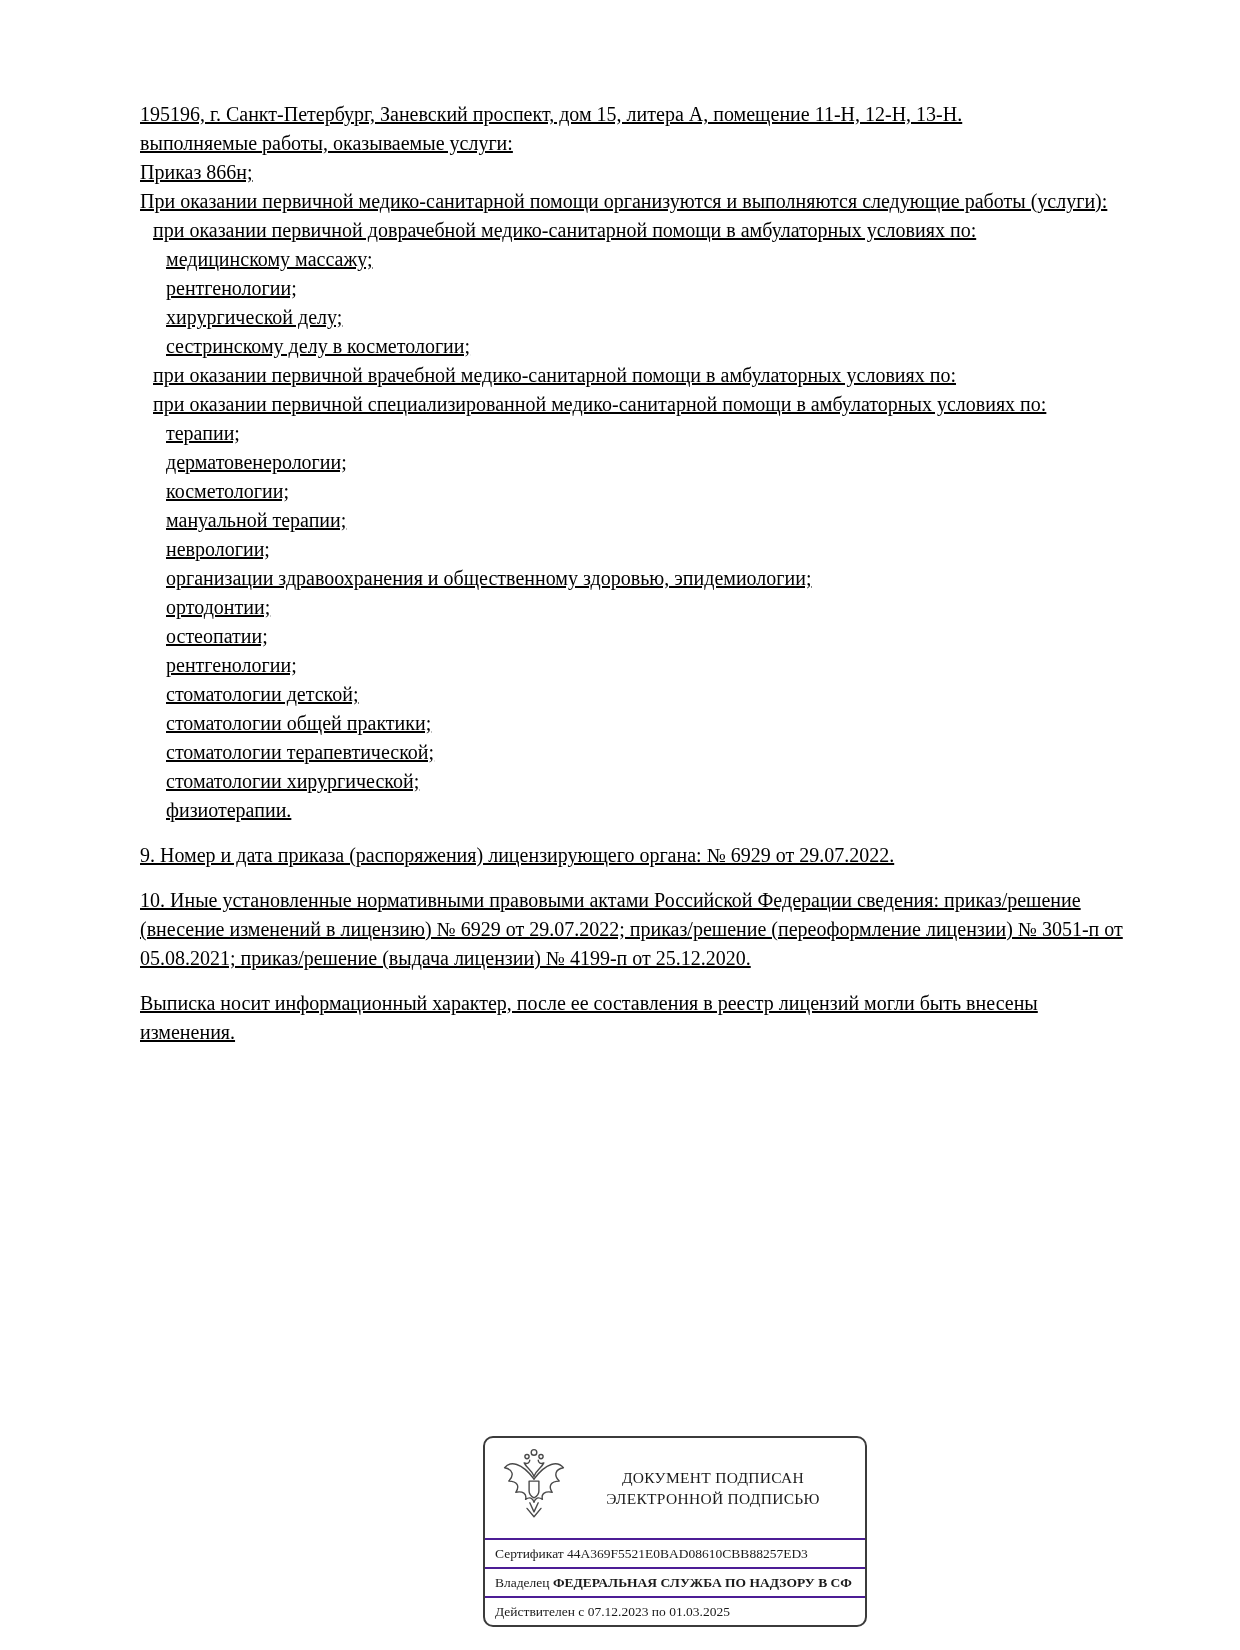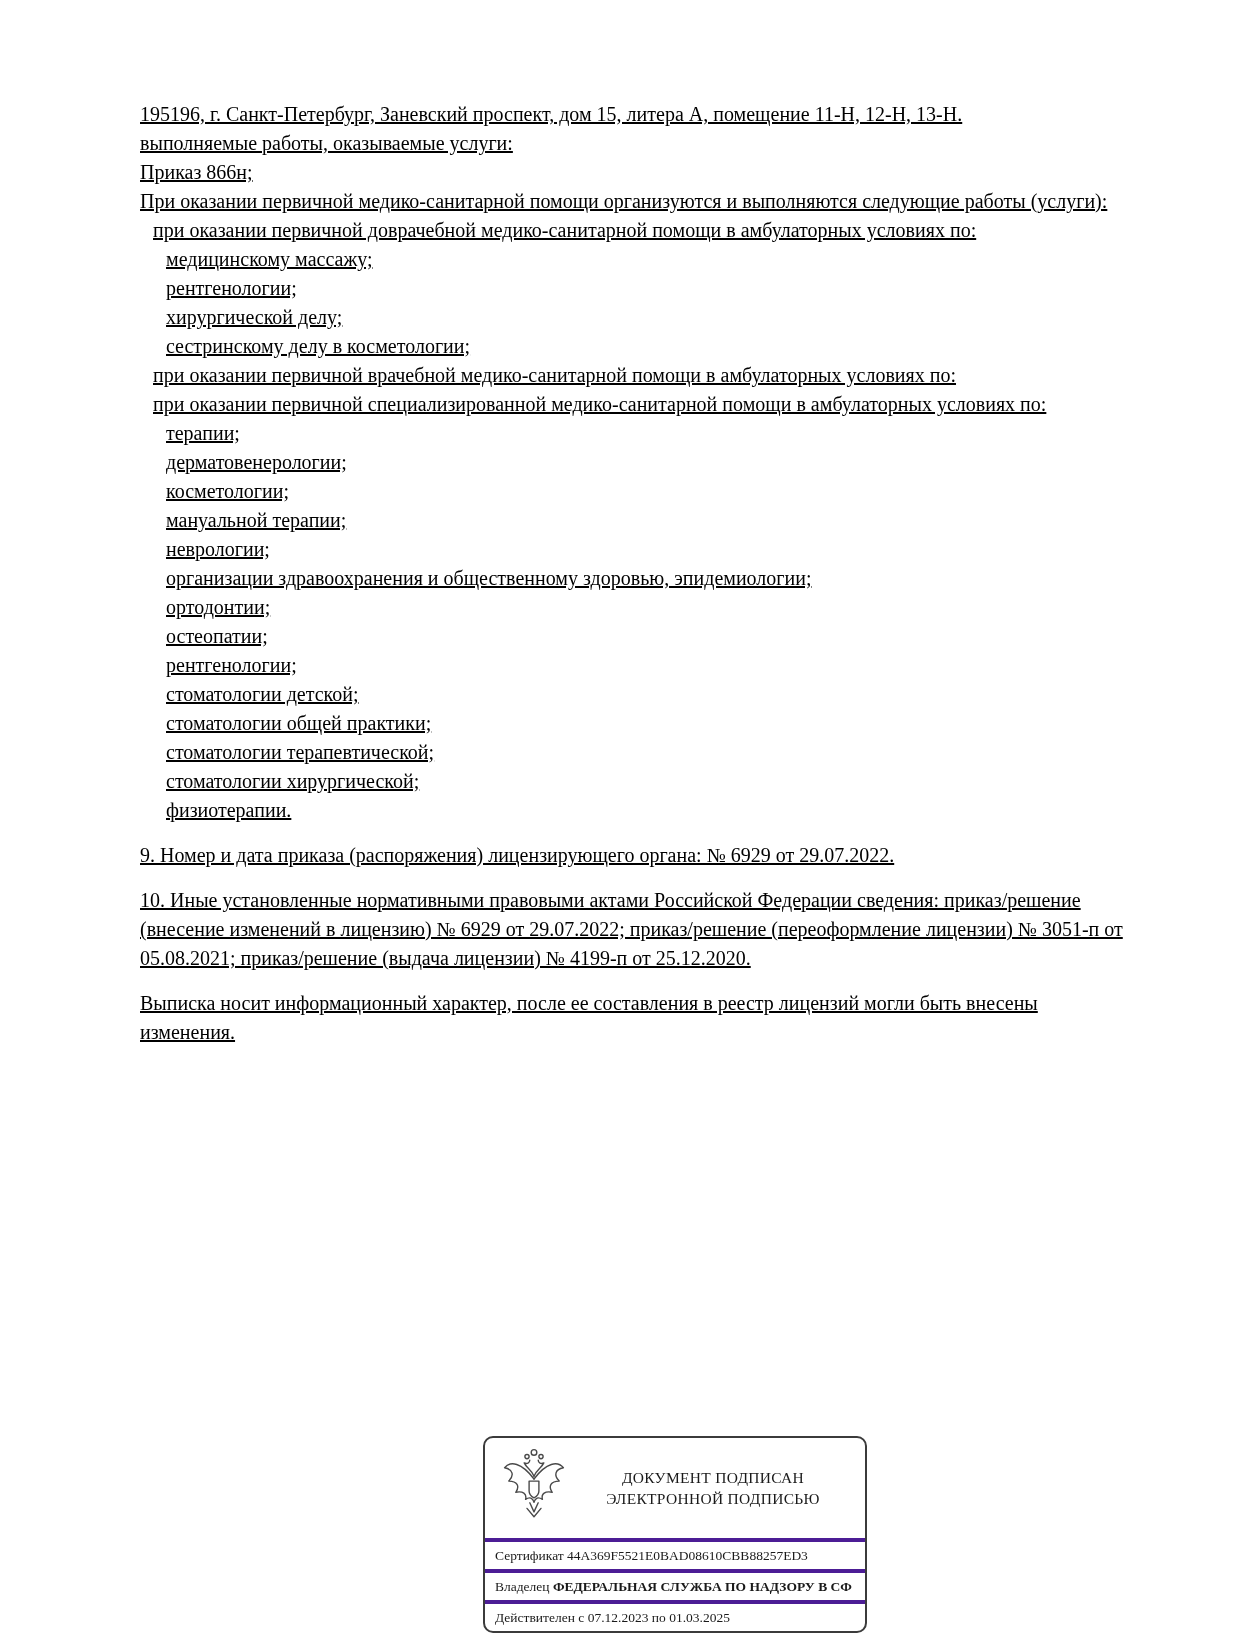--- a/index.html
+++ b/index.html
@@ -47,21 +47,21 @@
   }
   .stamp-title {
     flex: 1 1 auto;
     text-align: center;
     font-size: 15.5px;
     line-height: 21px;
     letter-spacing: 0.3px;
     padding-right: 8px;
   }
   .stamp-row {
-    border-top: 4px solid #4c1d95;
+    border-top: 2px solid #4c1d95;
     padding: 5px 10px 4px 10px;
     font-size: 13.5px;
     line-height: 18px;
     white-space: nowrap;
     overflow: hidden;
   }
   .stamp-row .bold { font-weight: bold; }
 </style>
 </head>
 <body>

